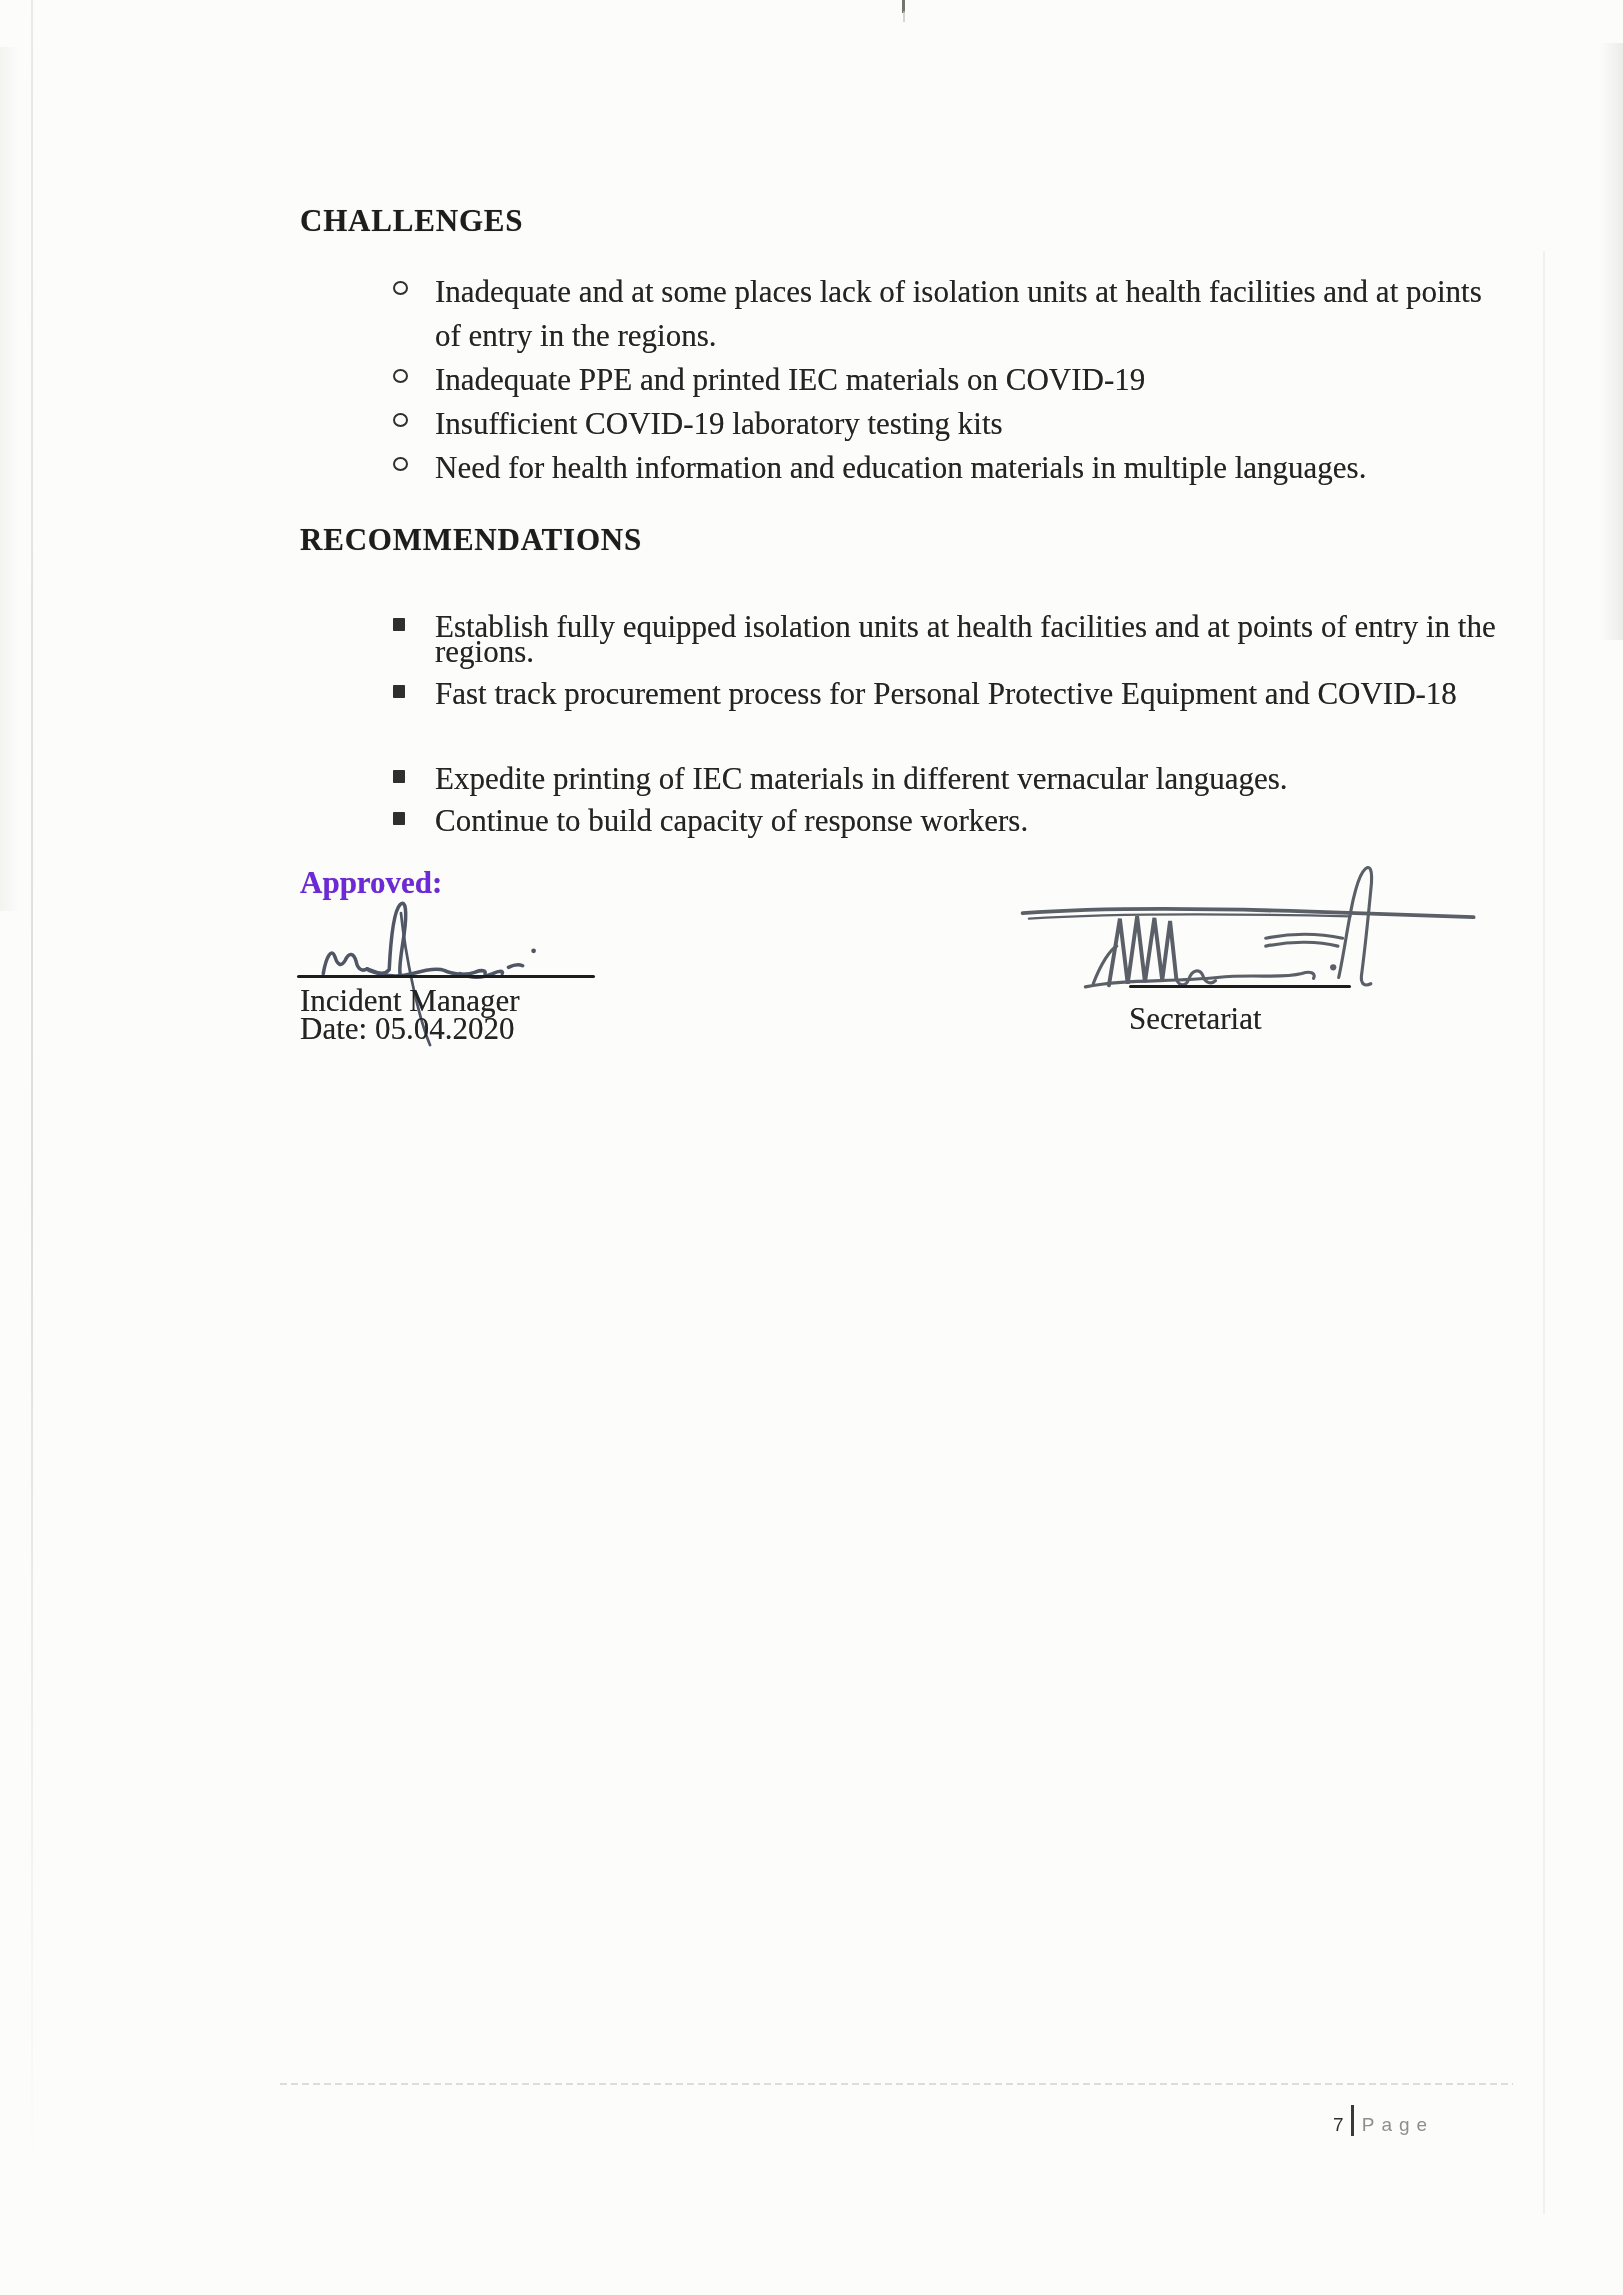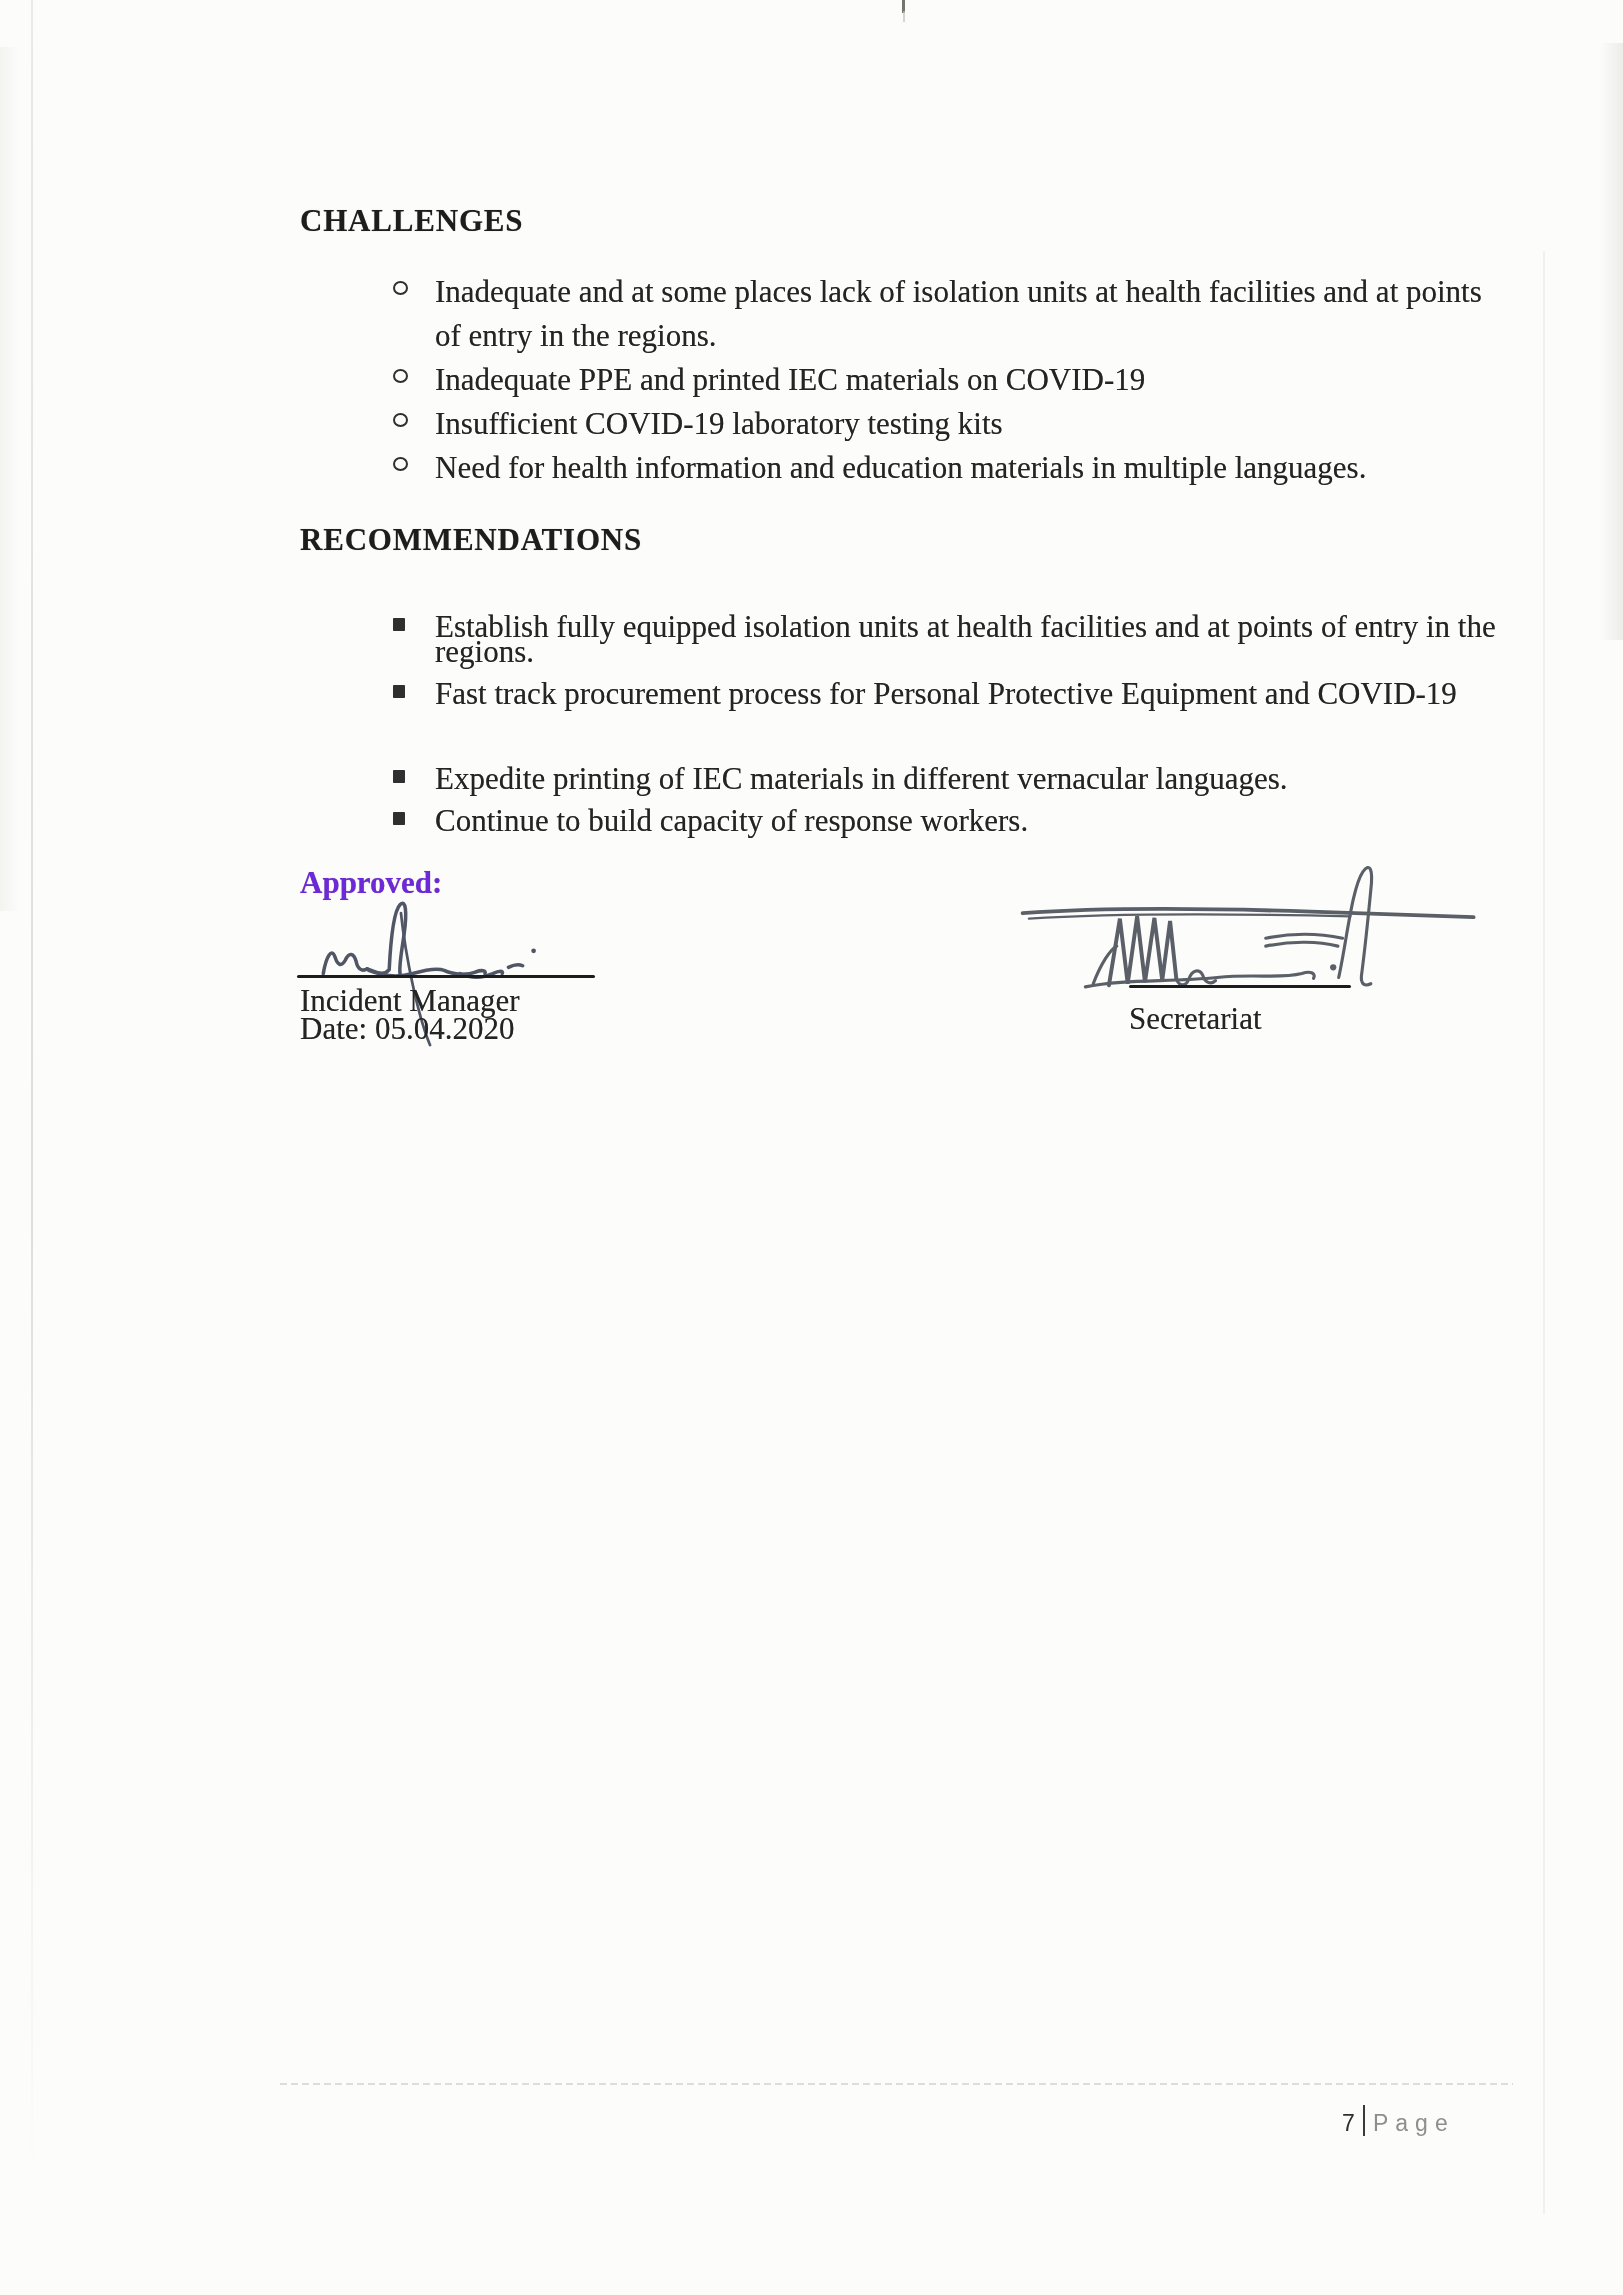--- a/index.html
+++ b/index.html
@@ -62,21 +62,21 @@
   .sig-underline{position:absolute;height:3.1px;background:#1c1c1c;border-radius:1.6px;}
 
   
   .footer-rule{
     position:absolute;left:280px;top:2083px;width:1233px;height:1.6px;opacity:.75;
     background:repeating-linear-gradient(90deg,#d4d2cc 0 7px,rgba(212,210,204,0) 7px 11px);
   }
   .footer-text{
     position:absolute;left:1333px;top:2105px;
     font-family:"Liberation Sans", sans-serif;
-    font-size:23px;line-height:30px;white-space:nowrap;margin-left:9px;
+    font-size:19px;line-height:30px;white-space:nowrap;
   }
   .footer-num{color:#2e2e2e;letter-spacing:1.6px;}
   .footer-bar{display:inline-block;vertical-align:-5.5px;width:2.4px;height:31px;background:#3a3a3a;margin:0 7.9px 0 6.3px;}
   .footer-word{color:#8e8e8e;letter-spacing:7px;}
 </style>
 </head>
 <body>
 
 <div class="page">
 
@@ -113,21 +113,21 @@
 
   <div class="bodyline" style="top:609px">
     <span class="sqbullet"></span>
     <span>Establish fully equipped isolation units at health facilities and at points of entry in the</span>
   </div>
   <div class="bodyline" style="top:634px">
     <span>regions.</span>
   </div>
   <div class="bodyline" style="top:676px">
     <span class="sqbullet"></span>
-    <span>Fast track procurement process for Personal Protective Equipment and COVID-19</span>
+    <span>Fast track procurement process for Personal Protective Equipment and COVID-18</span>
   </div>
   <div class="bodyline" style="top:761px">
     <span class="sqbullet"></span>
     <span>Expedite printing of IEC materials in different vernacular languages.</span>
   </div>
   <div class="bodyline" style="top:803px">
     <span class="sqbullet"></span>
     <span>Continue to build capacity of response workers.</span>
   </div>
 

